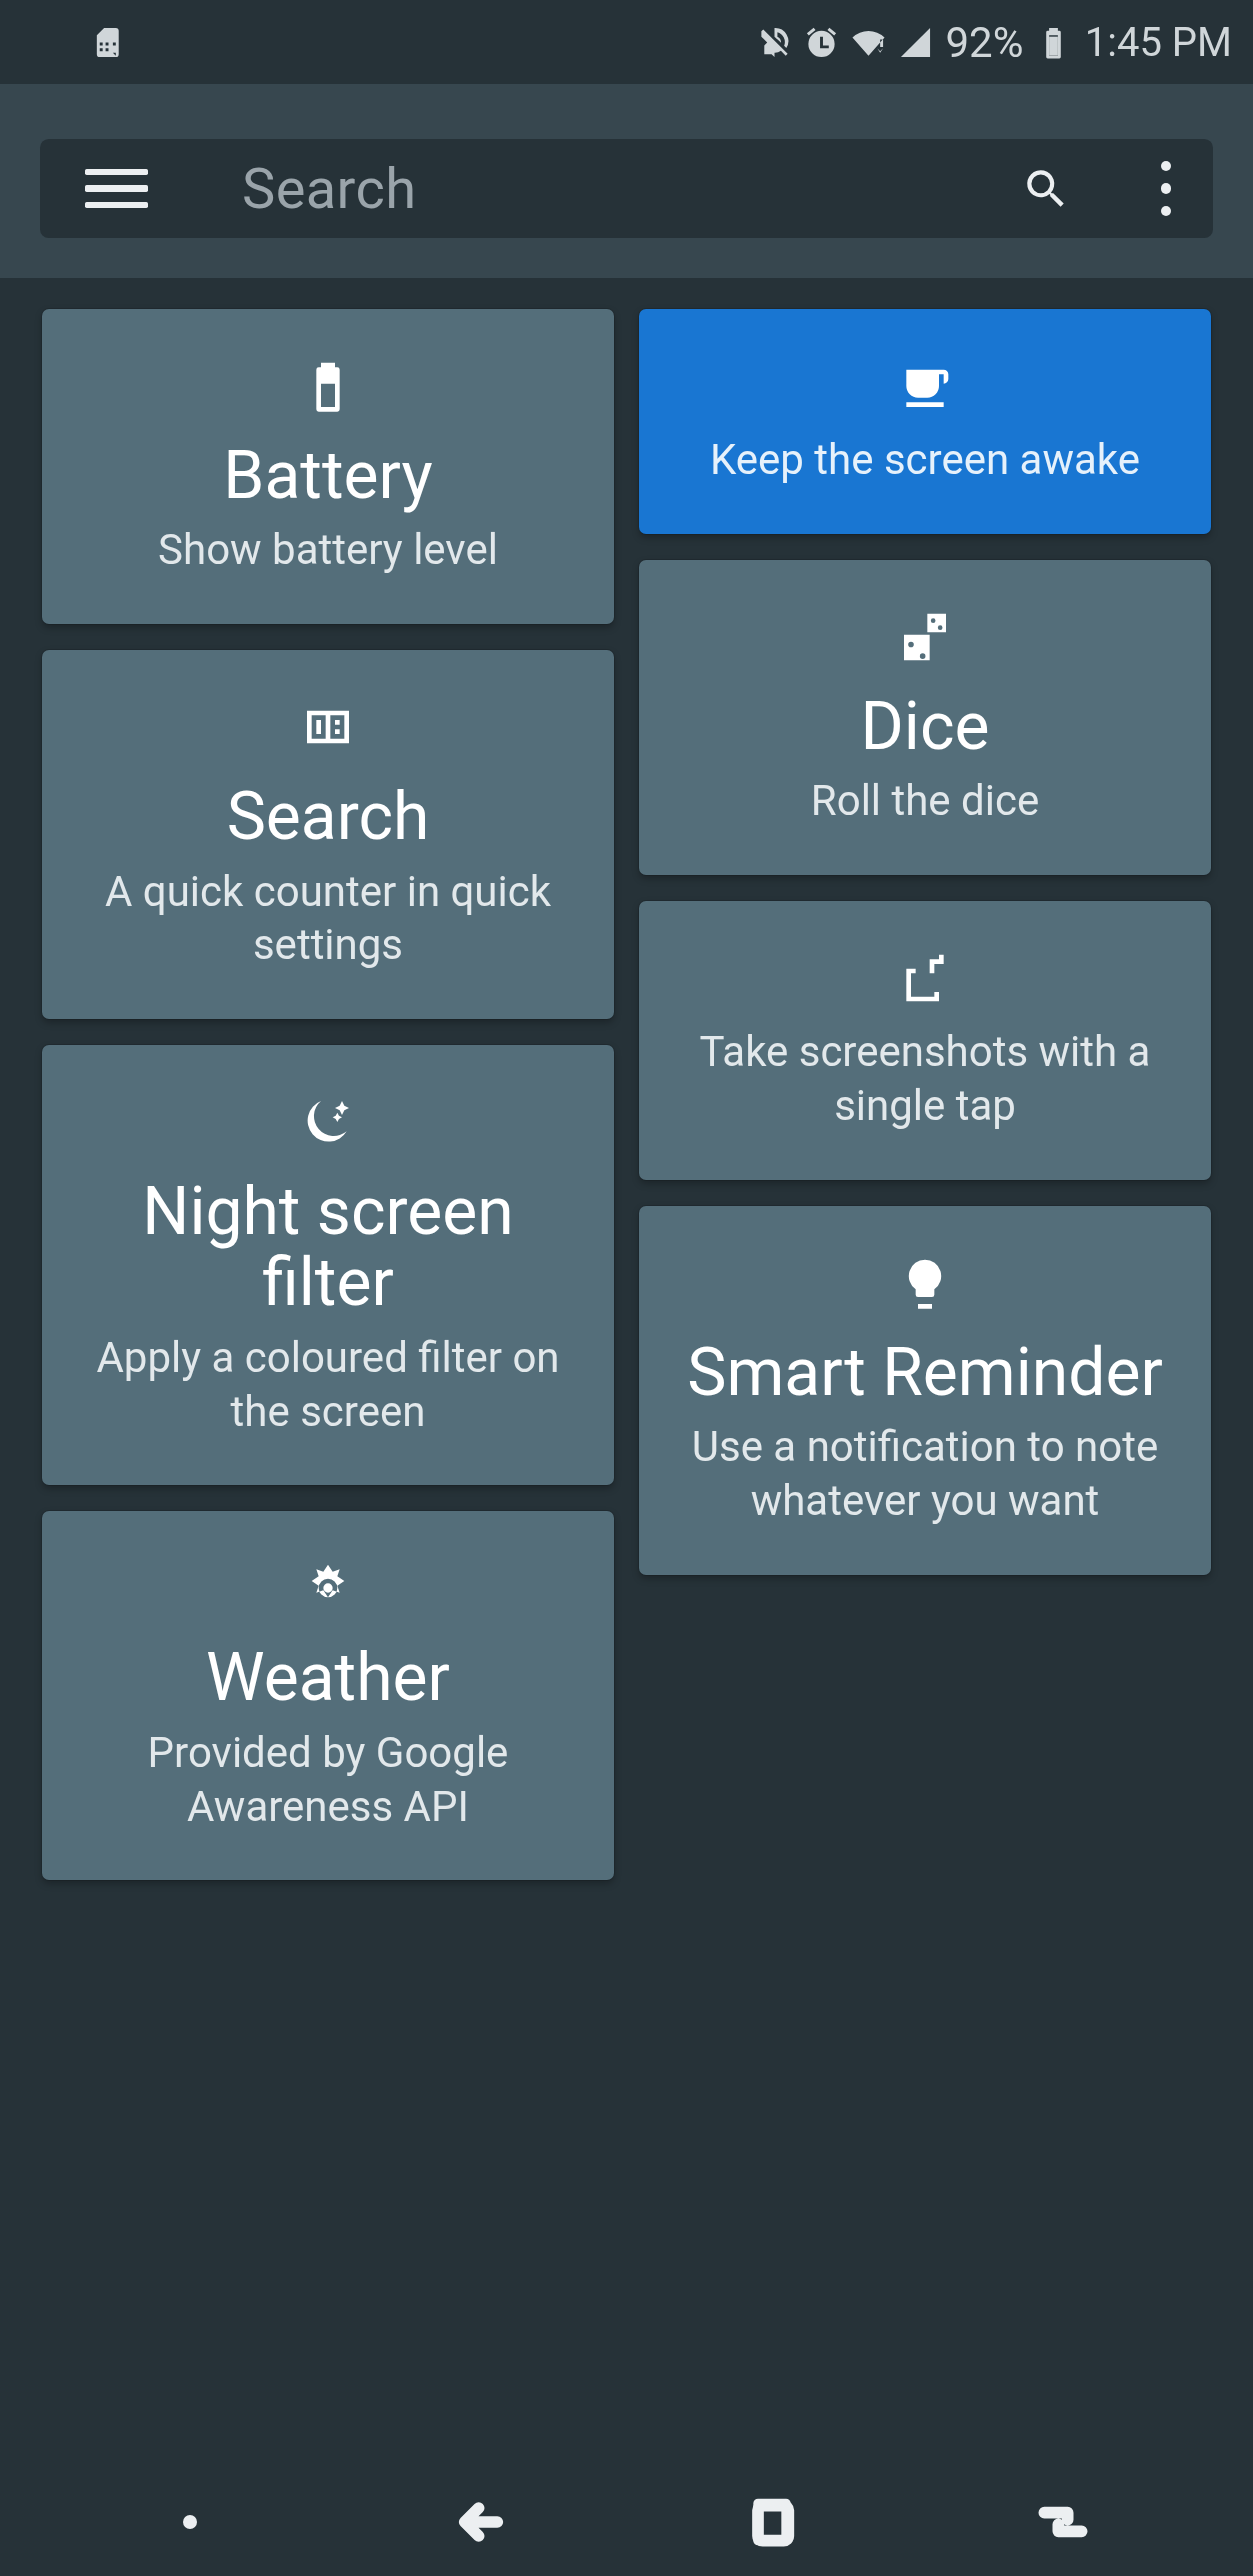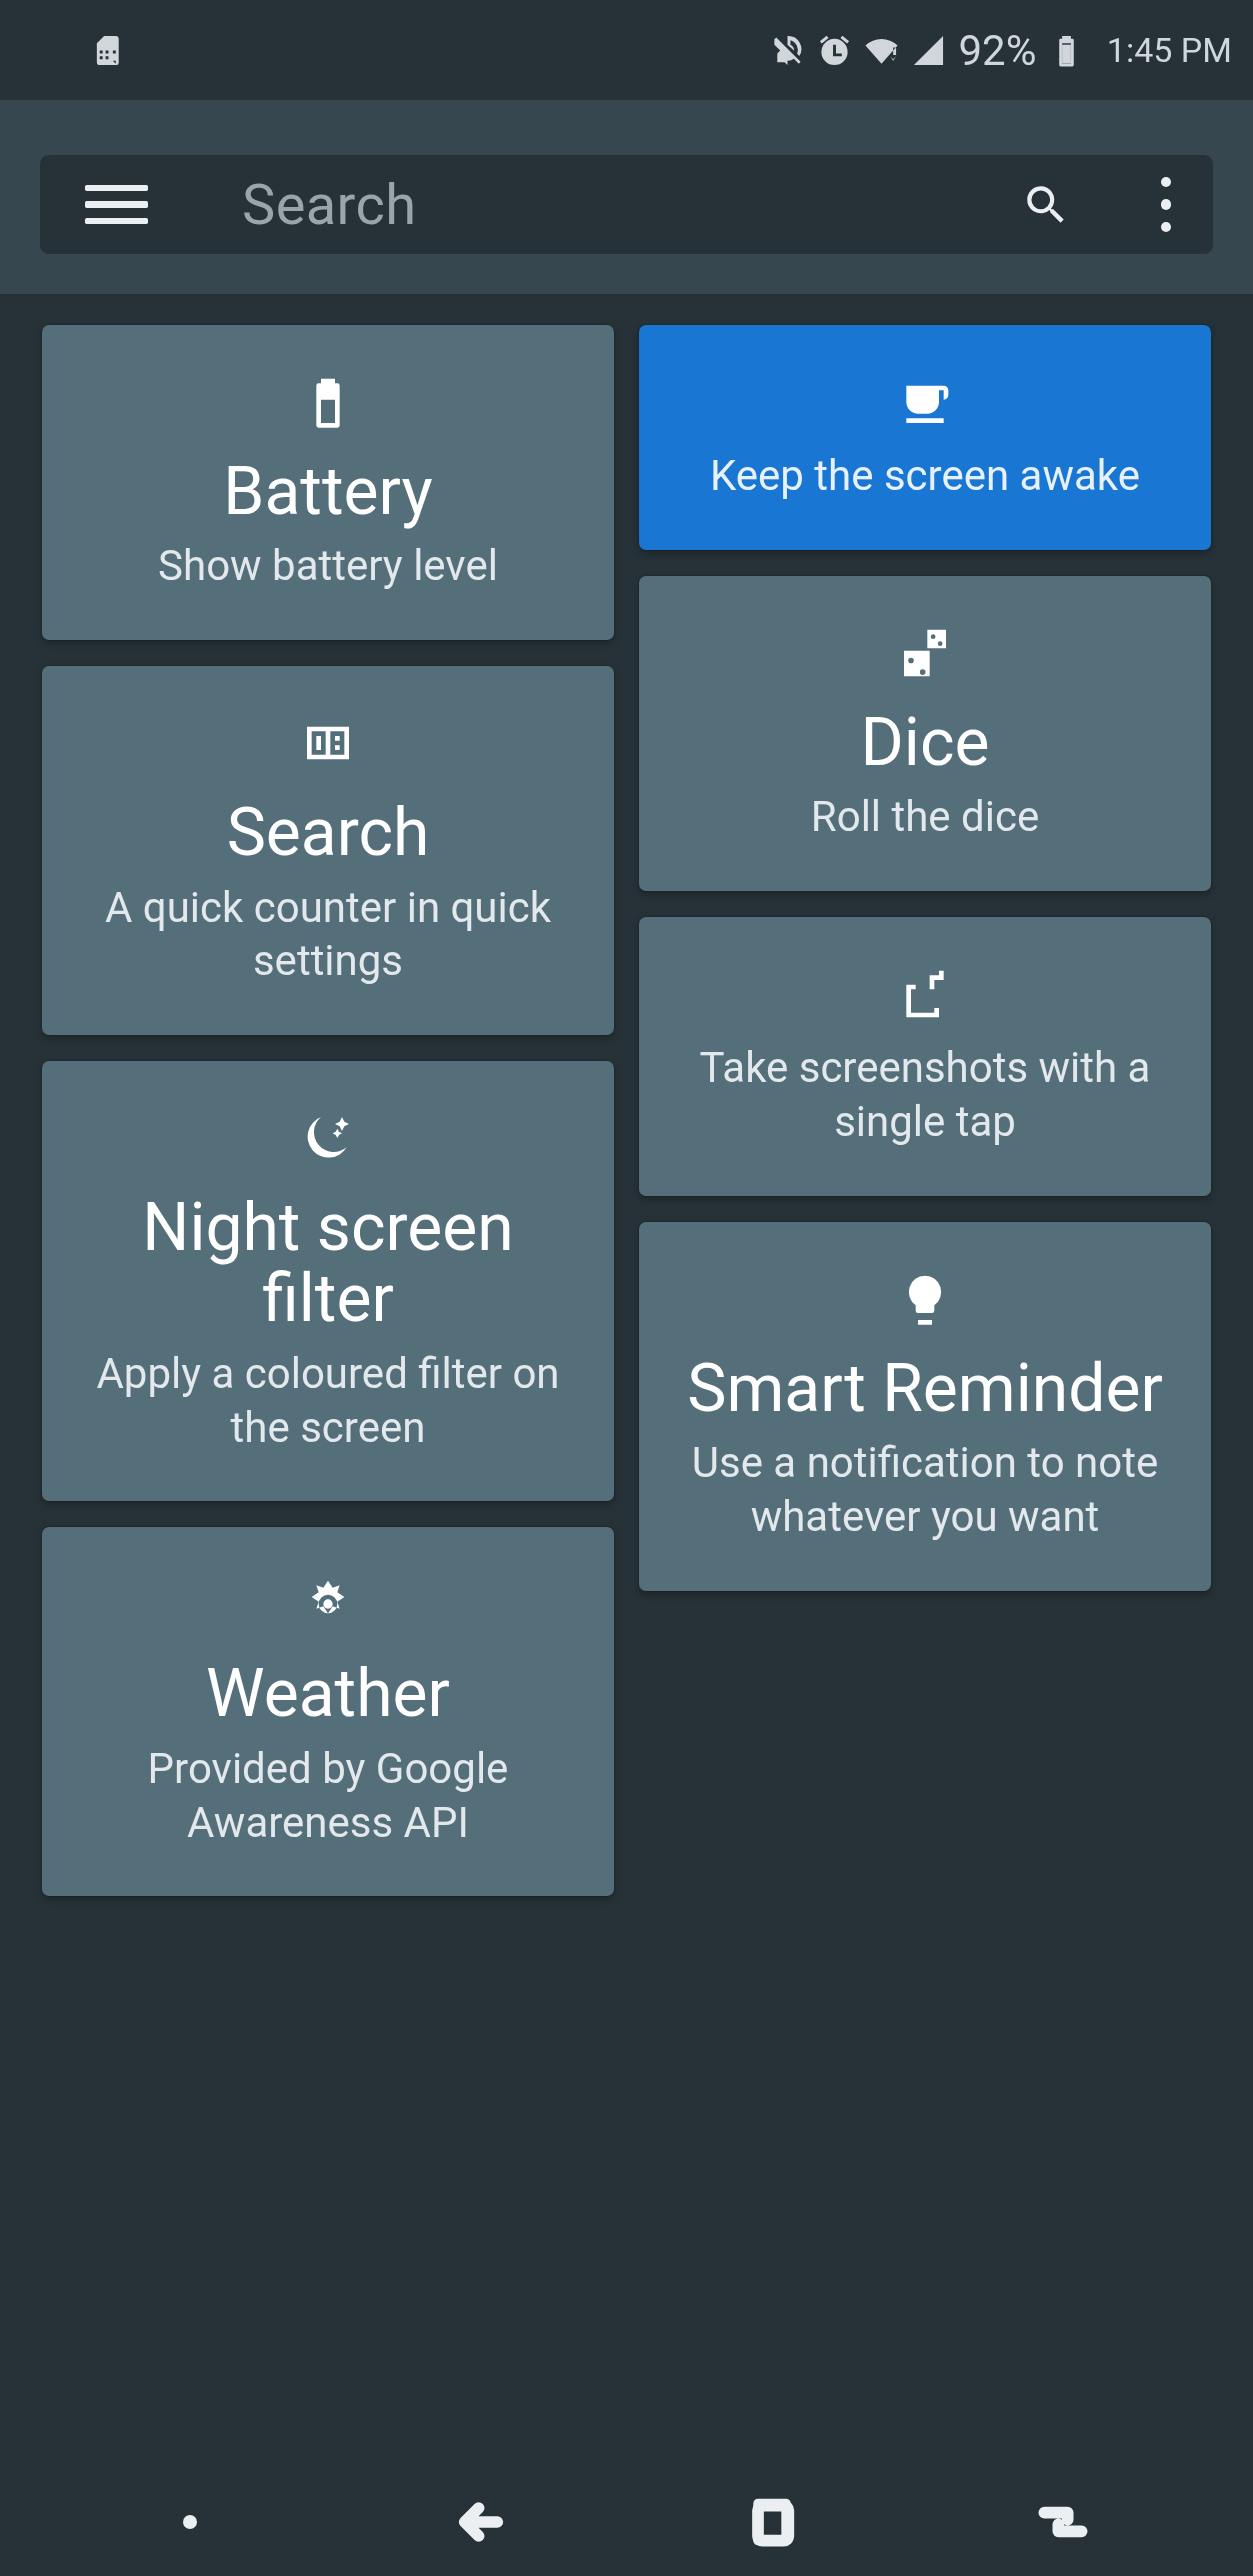--- a/index.html
+++ b/index.html
@@ -5,21 +5,21 @@
     * { box-sizing: border-box; margin: 0; padding: 0; }
     html, body {
       width: 1253px; height: 2576px;
       background: #263238;
       font-family: -apple-system, Roboto, Arial, sans-serif;
       color: #eceff1;
       overflow: hidden;
     }
     
     .status-bar {
-      height: 100px;
+      height: 84px;
       display: flex;
       align-items: center;
       padding: 0 21px;
       background: #263238;
       font-size: 38px;
       color: #d0d6d9;
     }
     .status-left { flex: 1; display: flex; align-items: center; gap: 14px; padding-left: 70px;}
     .status-right { display: flex; align-items: center; gap: 12.2px; }
     .status-right span, .status-left span { display: inline-flex; align-items: center; }
@@ -125,21 +125,21 @@
           <path d="M2 22h20V2z"></path>
         </svg>
     </span>
     <span style="font-size:42px;">92%</span>
     <span>
       <svg class="stat-icon-sm" viewBox="0 0 24 24">
           <path d="M15 4h1a1 1 0 0 1 1 1v17a1 1 0 0 1-1 1H8a1 1 0 0 1-1-1V5a1 1 0 0 1 1-1h1V2h6zM9 7v14h6V7z" fill="#d0d6d9"></path>
           <path d="M9 8h6v13H9z" fill="#d0d6d9"></path>
         </svg>
     </span>
-    <span style="font-size:34px; margin-left:11px;text-align:center;">1:45 PM</span>
+    <span style="font-size:40px; margin-left:2px;text-align:center;">1:45 PM</span>
   </div>
 </div>
 
 <div class="toolbar-wrap">
   <div class="toolbar">
     <div class="hamburger">
       <div></div>
         <div></div>
         <div></div>
     </div>

